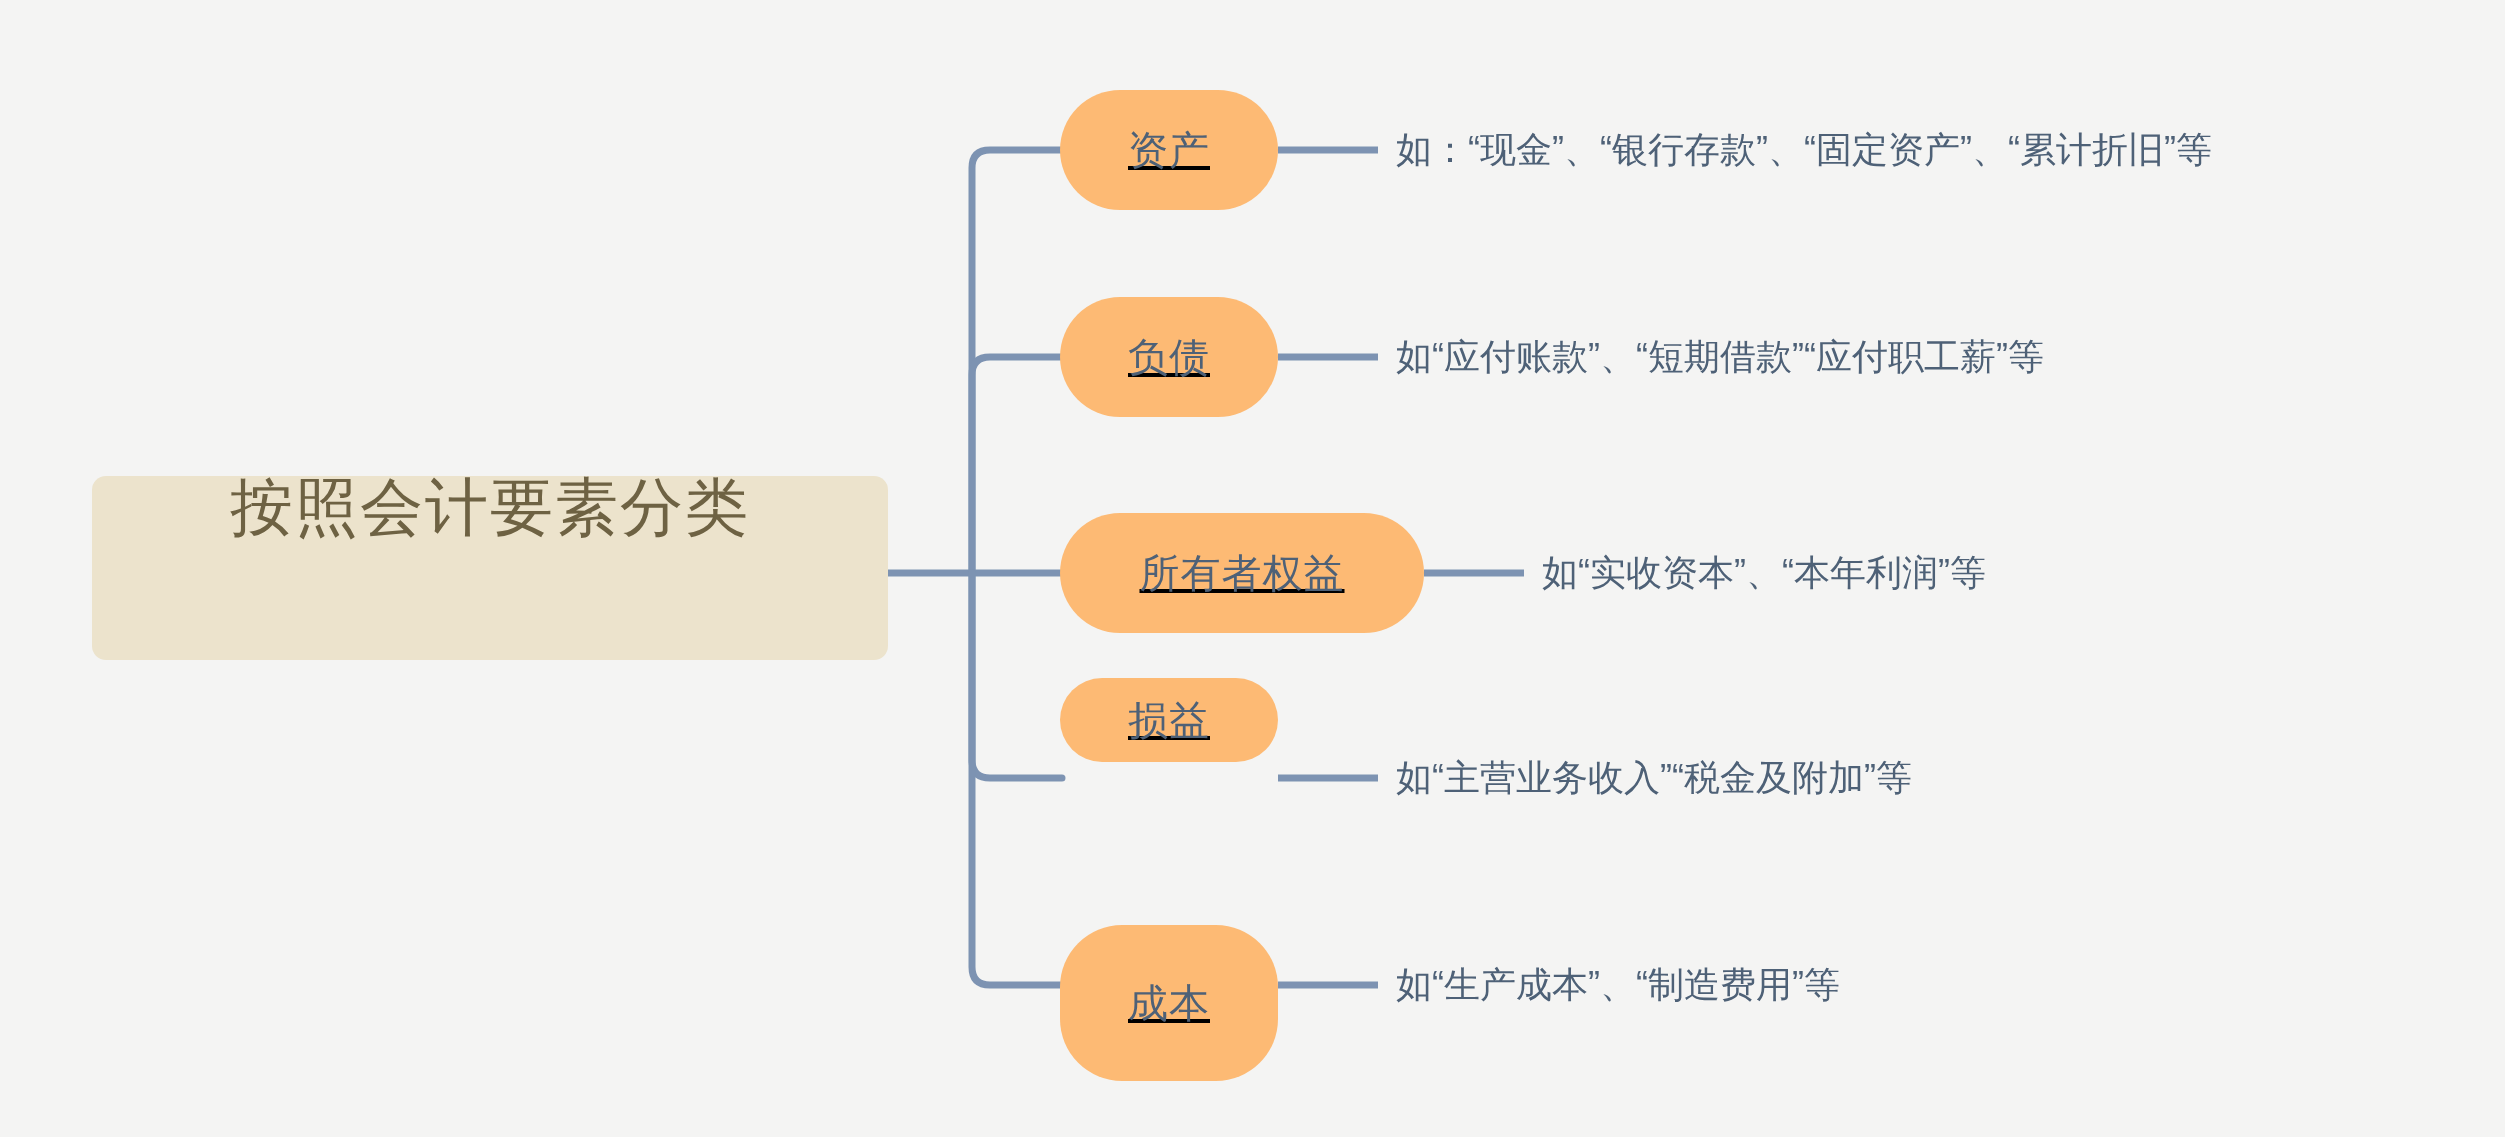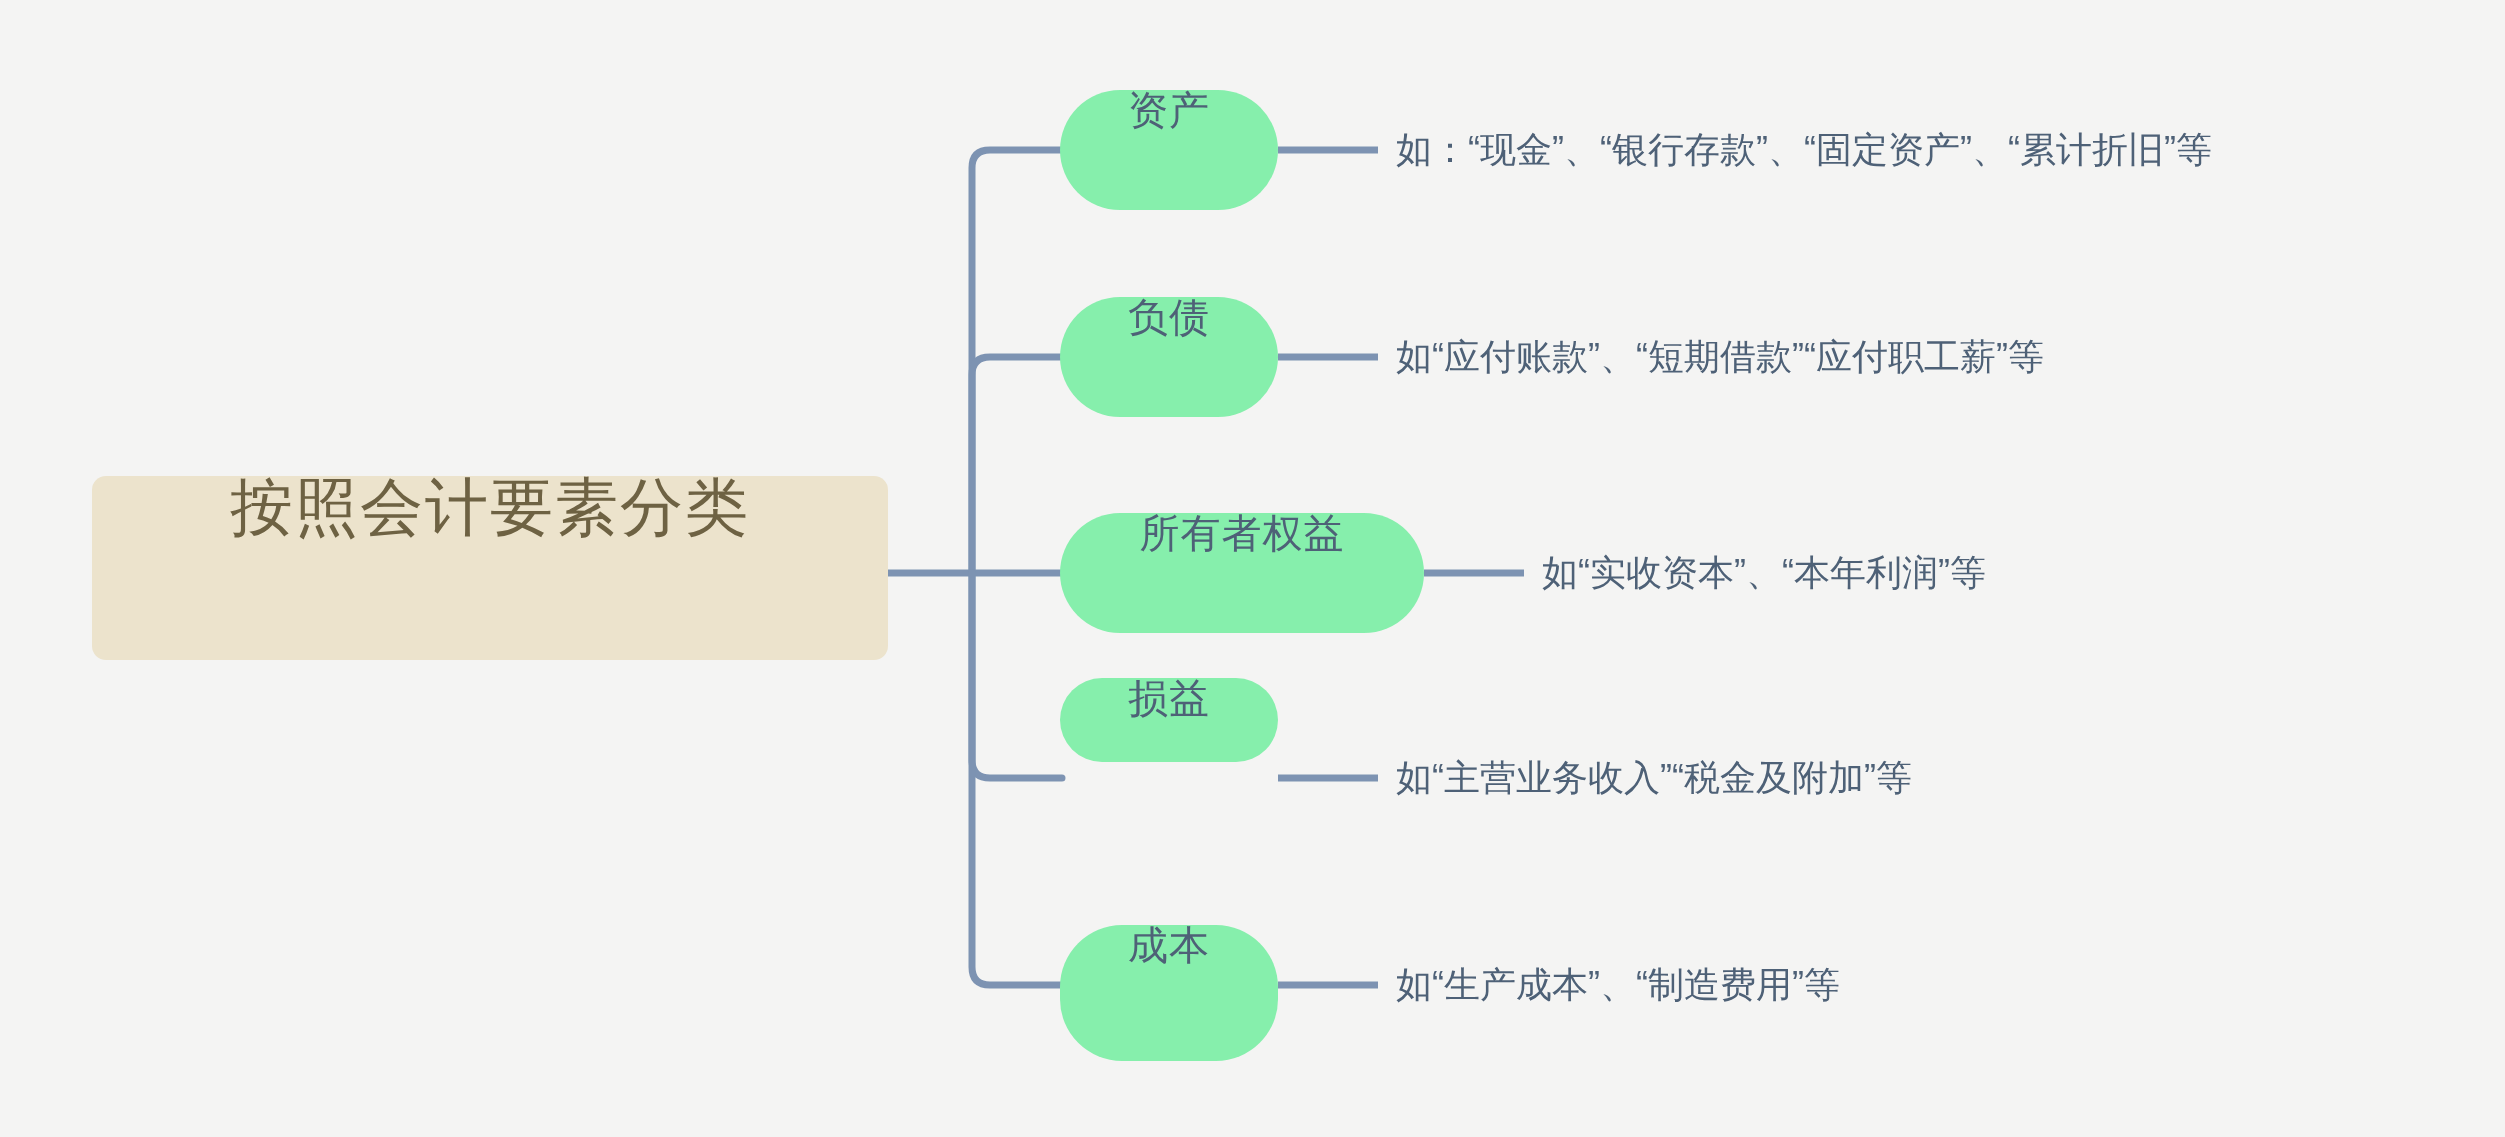--- a/index.html
+++ b/index.html
@@ -48,25 +48,27 @@
     font-size: 63px;
     color: #6e6243;
     letter-spacing: 2px;
     line-height: 1;
     white-space: nowrap;
   }
 
   
   .branch-node {
     position: absolute;
-    background: #86efac;
+    background: #fdba74;
     border-radius: 62px;
     display: flex;
+    align-items: center;
     justify-content: center;
     box-sizing: border-box;
+    text-decoration: underline;
   }
   .branch-label {
     font-size: 40px;
     color: #4e6177;
     letter-spacing: 1px;
     line-height: 1;
     white-space: nowrap;
   }
 
   
@@ -122,18 +124,18 @@
   <div class="branch-node" style="left:1060px; top:513px; width:364px; height:120px;">
     <span class="branch-label">所有者权益</span>
   </div>
   <div class="branch-desc" style="left:1542px; top:573px;">如“实收资本”、“本年利润”等</div>
 
   <div class="branch-node" style="left:1060px; top:678px; width:218px; height:84px;">
     <span class="branch-label">损益</span>
   </div>
   <div class="branch-desc" style="left:1396px; top:778px;">如“主营业务收入”“税金及附加”等</div>
 
-  <div class="branch-node" style="left:1060px; top:925px; width:218px; height:136px;">
+  <div class="branch-node" style="left:1060px; top:925px; width:218px; height:156px;">
     <span class="branch-label">成本</span>
   </div>
   <div class="branch-desc" style="left:1396px; top:985px;">如“生产成本”、“制造费用”等</div>
 
 </div>
 
 </body></html>

